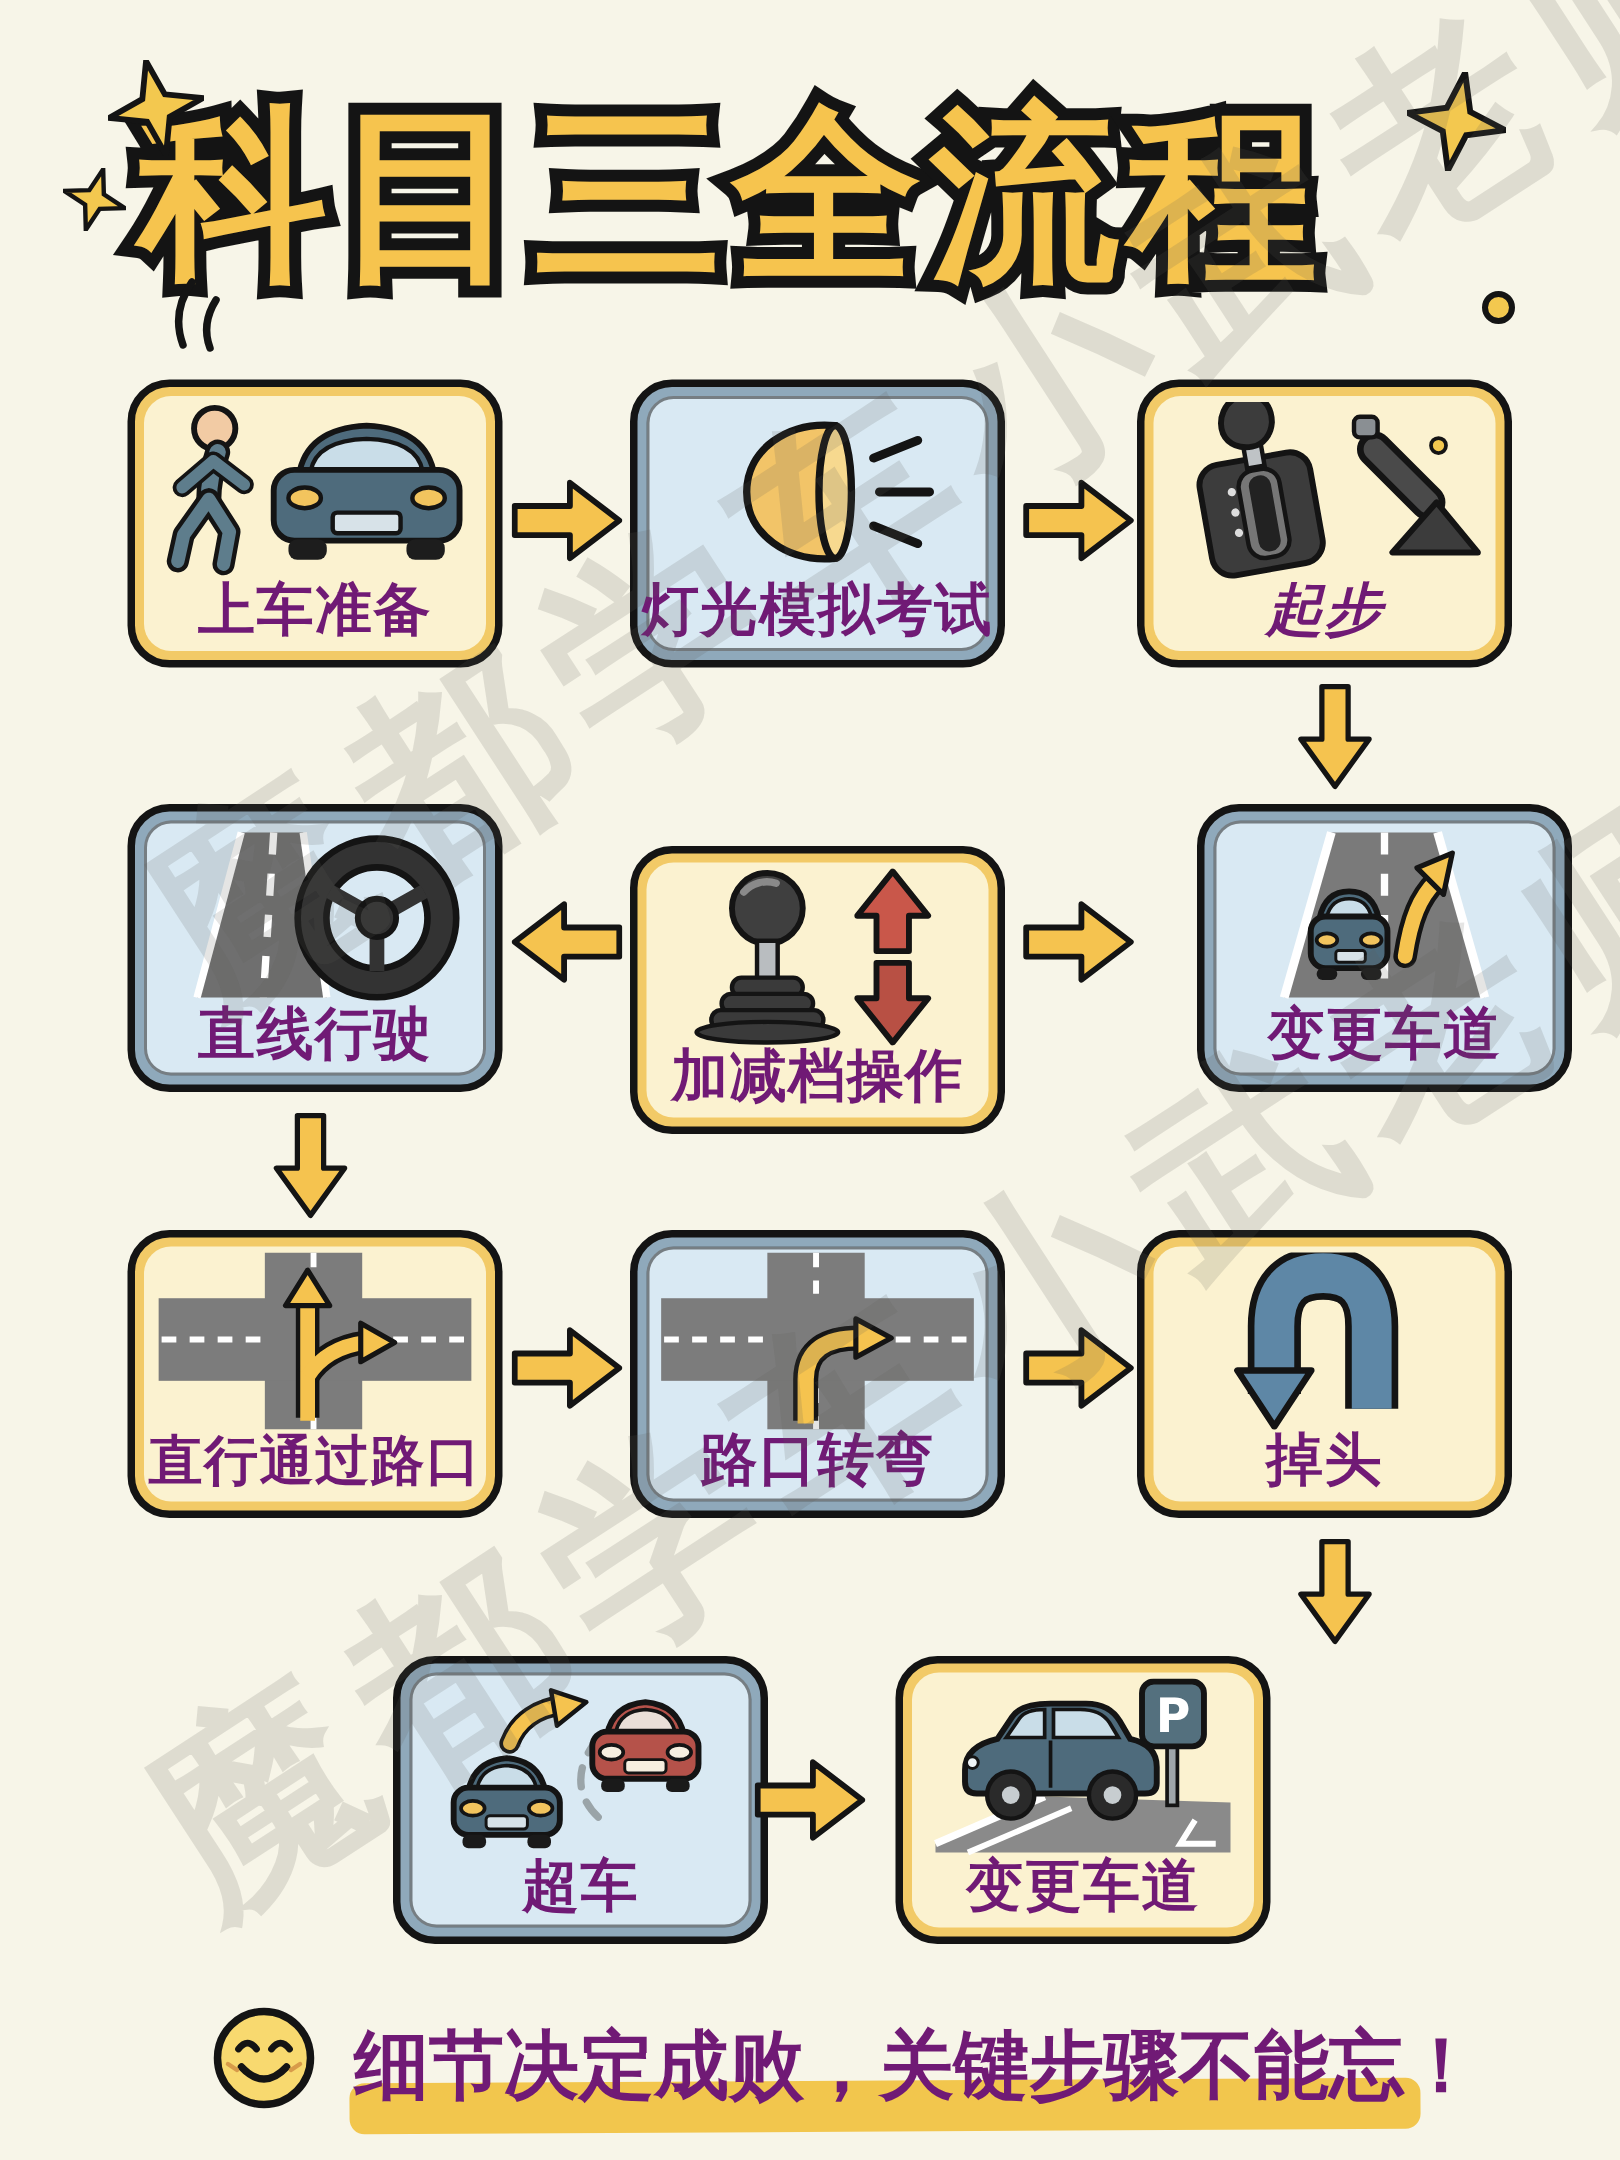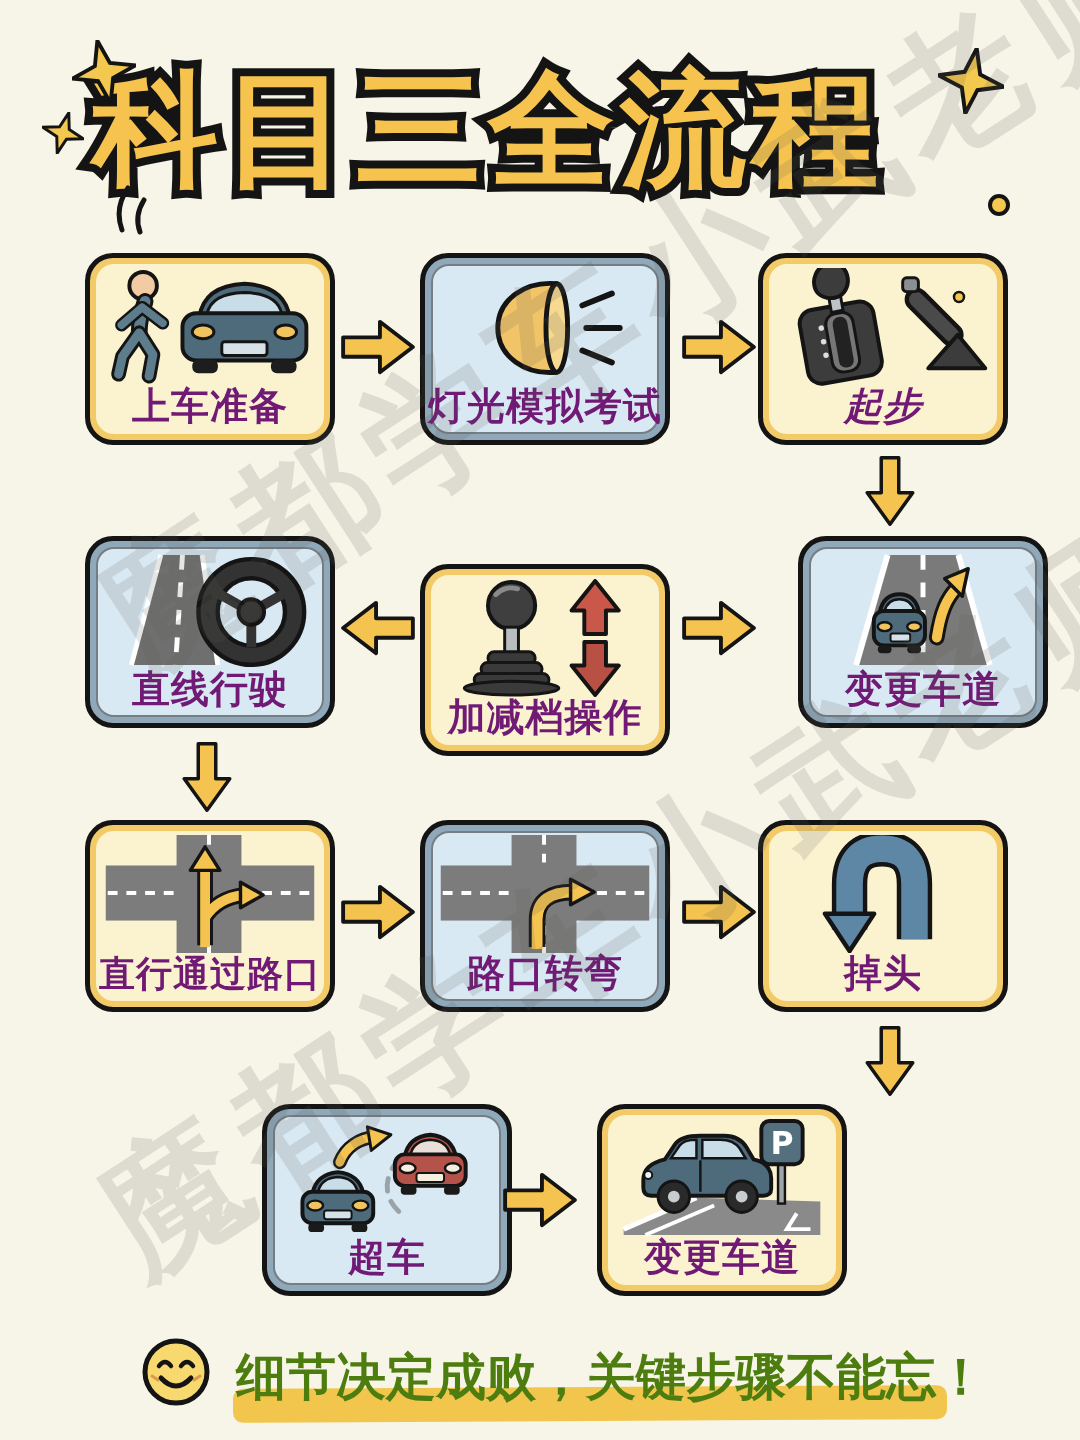--- a/index.html
+++ b/index.html
@@ -43,21 +43,21 @@
   .flow-arrow.left svg{transform:scaleX(-1);}
   
   .footer{position:absolute;left:0;top:1330px;width:1080px;height:100px;z-index:20;}
   .smiley{position:absolute;left:140px;top:6px;}
   .footer-highlight{
     position:absolute;left:233px;top:57px;width:714px;height:34px;
     background:#F2C64D;border-radius:10px;transform:rotate(-.3deg);
   }
   .footer-text{
     position:absolute;left:236px;top:14px;width:760px;
-    font-size:50px;font-weight:900;color:#4d7c0f;white-space:nowrap;letter-spacing:0px;
+    font-size:50px;font-weight:900;color:#701a75;white-space:nowrap;letter-spacing:0px;
   }
 </style>
 </head>
 <body>
 
 <div class="canvas">
 
   <div class="wm" style="left:64px;top:556px;">魔都学车小武老师</div>
   <div class="wm" style="left:64px;top:1158px;">魔都学车小武老师</div>
 

